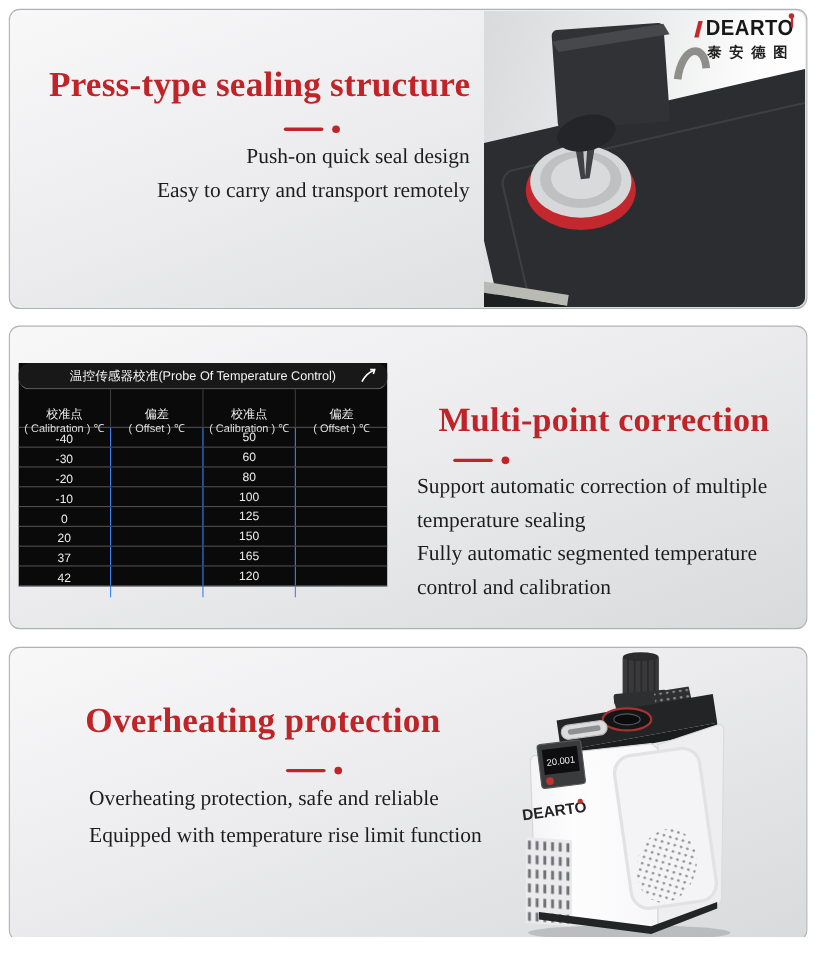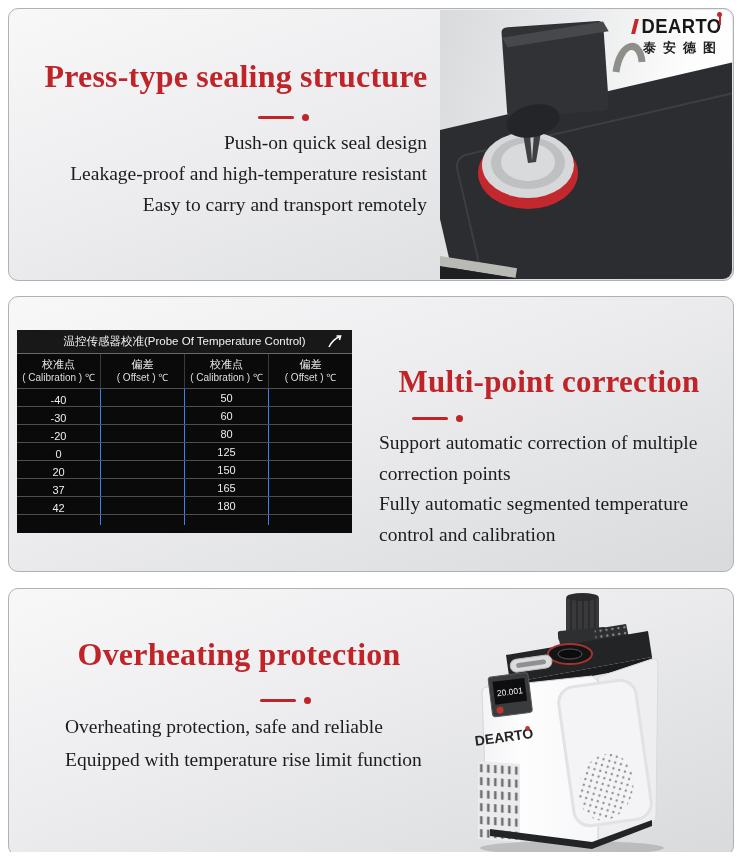--- a/index.html
+++ b/index.html
@@ -30,24 +30,24 @@
 
   
   .photo1{position:absolute;right:1px;top:1px;width:292px;height:269px;border-radius:0 9px 9px 0;overflow:hidden;
         background:linear-gradient(105deg,#d9dadc 0%,#e9eaeb 40%,#fdfdfd 72%,#ffffff 100%);}
   .photo2{position:absolute;right:38px;top:2px;width:245px;height:264px;}
 
   
   .screen{position:absolute;left:8px;top:33px;width:335px;height:203px;background:#0a0a0a;color:#ededed;
         font-family:"Liberation Sans",sans-serif;box-sizing:border-box;}
   .screen-title{position:relative;height:23px;background:#181818;border-bottom:1px solid #686868;
-        display:flex;align-items:center;justify-content:center;font-size:11.5px;color:#f2f2f2;}
+        display:flex;align-items:center;justify-content:center;font-size:11.5px;color:#f2f2f2;border-radius:10px;}
   .screen-arrow{position:absolute;right:9px;top:4px;}
   .s-head{display:flex;height:34px;}
-  .s-hcell{flex:1;text-align:center;padding-top:3px;box-sizing:border-box;}
+  .s-hcell{flex:1;text-align:center;padding-top:16px;box-sizing:border-box;}
   .s-hcell + .s-hcell{border-left:1px solid #3a3a3a;}
   .s-hcn{display:block;font-size:11px;line-height:14px;}
   .s-hen{display:block;font-size:10px;line-height:13px;color:#dedede;}
   .s-row{display:flex;height:17px;border-top:1px solid #4e4e4e;font-size:11px;align-items:flex-end;}
   .s-cell{flex:1;text-align:center;}
   .s-cell + .s-cell{border-left:1px solid #3b82f6;height:100%;display:flex;align-items:center;justify-content:center;}
   .s-row.empty{height:10px;}
 </style>
 </head>
 <body>
@@ -99,21 +99,20 @@
 
     <div class="sec-heading" style="left:12px;top:50px;width:430px;">Press-type sealing structure</div>
 
     <div class="divider" style="left:249px;top:104px;">
       <span class="bar"></span>
       <span class="dot"></span>
     </div>
 
     <div class="feature-text" style="left:20px;top:118px;width:398px;text-align:right;">
       <div>Push-on quick seal design</div>
-      <div>Leakage-proof and high-temperature resistant</div>
       <div>Easy to carry and transport remotely</div>
     </div>
   </div>
 
   <div class="card card2">
 
     <div class="screen">
       <div class="screen-title">
         <span>温控传感器校准(Probe Of Temperature Control)</span>
         <svg class="screen-arrow" width="16" height="15" viewBox="0 0 16 15">
@@ -154,62 +153,68 @@
           <div class="s-cell">60</div>
           <div class="s-cell"></div>
         </div>
         <div class="s-row">
           <div class="s-cell">-20</div>
           <div class="s-cell"></div>
           <div class="s-cell">80</div>
           <div class="s-cell"></div>
         </div>
         <div class="s-row">
+          <div class="s-cell">-10</div>
+          <div class="s-cell"></div>
+          <div class="s-cell">100</div>
+          <div class="s-cell"></div>
+        </div>
+        <div class="s-row">
           <div class="s-cell">0</div>
           <div class="s-cell"></div>
           <div class="s-cell">125</div>
           <div class="s-cell"></div>
         </div>
         <div class="s-row">
           <div class="s-cell">20</div>
           <div class="s-cell"></div>
           <div class="s-cell">150</div>
           <div class="s-cell"></div>
         </div>
         <div class="s-row">
           <div class="s-cell">37</div>
           <div class="s-cell"></div>
           <div class="s-cell">165</div>
           <div class="s-cell"></div>
         </div>
         <div class="s-row">
           <div class="s-cell">42</div>
           <div class="s-cell"></div>
-          <div class="s-cell">180</div>
+          <div class="s-cell">120</div>
           <div class="s-cell"></div>
         </div>
         <div class="s-row empty">
           <div class="s-cell"></div>
           <div class="s-cell"></div>
           <div class="s-cell"></div>
           <div class="s-cell"></div>
         </div>
       </div>
     </div>
 
     <div class="sec-heading" style="left:375px;top:68px;width:330px;font-size:31px;">Multi-point correction</div>
 
     <div class="divider" style="left:403px;top:117px;">
       <span class="bar"></span>
       <span class="dot"></span>
     </div>
 
     <div class="feature-text" style="left:370px;top:131px;width:350px;text-align:left;line-height:30.5px;">
       <div>Support automatic correction of multiple</div>
-      <div>correction points</div>
+      <div>temperature sealing</div>
       <div>Fully automatic segmented temperature</div>
       <div>control and calibration</div>
     </div>
   </div>
 
   <div class="card card3">
 
     <div class="photo2">
       <svg width="245" height="264" viewBox="0 0 245 264">
         <defs>
@@ -277,19 +282,19 @@
       </svg>
     </div>
 
     <div class="sec-heading" style="left:50px;top:48px;width:360px;">Overheating protection</div>
 
     <div class="divider" style="left:251px;top:107px;">
       <span class="bar"></span>
       <span class="dot"></span>
     </div>
 
-    <div class="feature-text" style="left:56px;top:121px;width:400px;text-align:left;line-height:33px;">
+    <div class="feature-text" style="left:72px;top:121px;width:400px;text-align:left;line-height:33px;">
       <div>Overheating protection, safe and reliable</div>
       <div>Equipped with temperature rise limit function</div>
     </div>
   </div>
 
 </div>
 
 </body></html>

